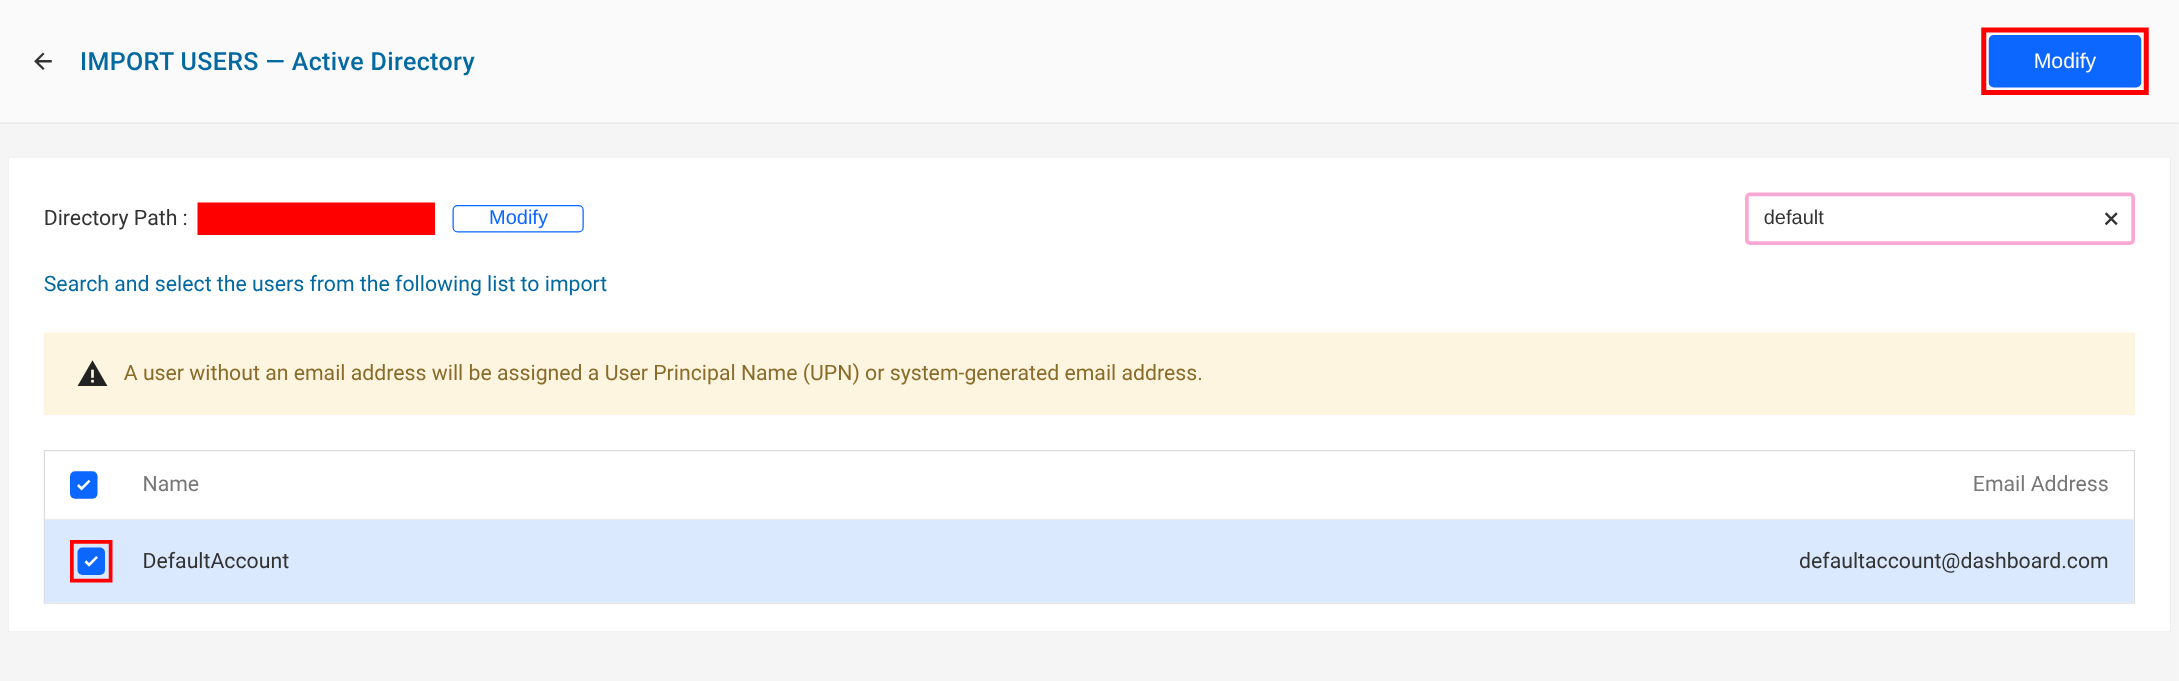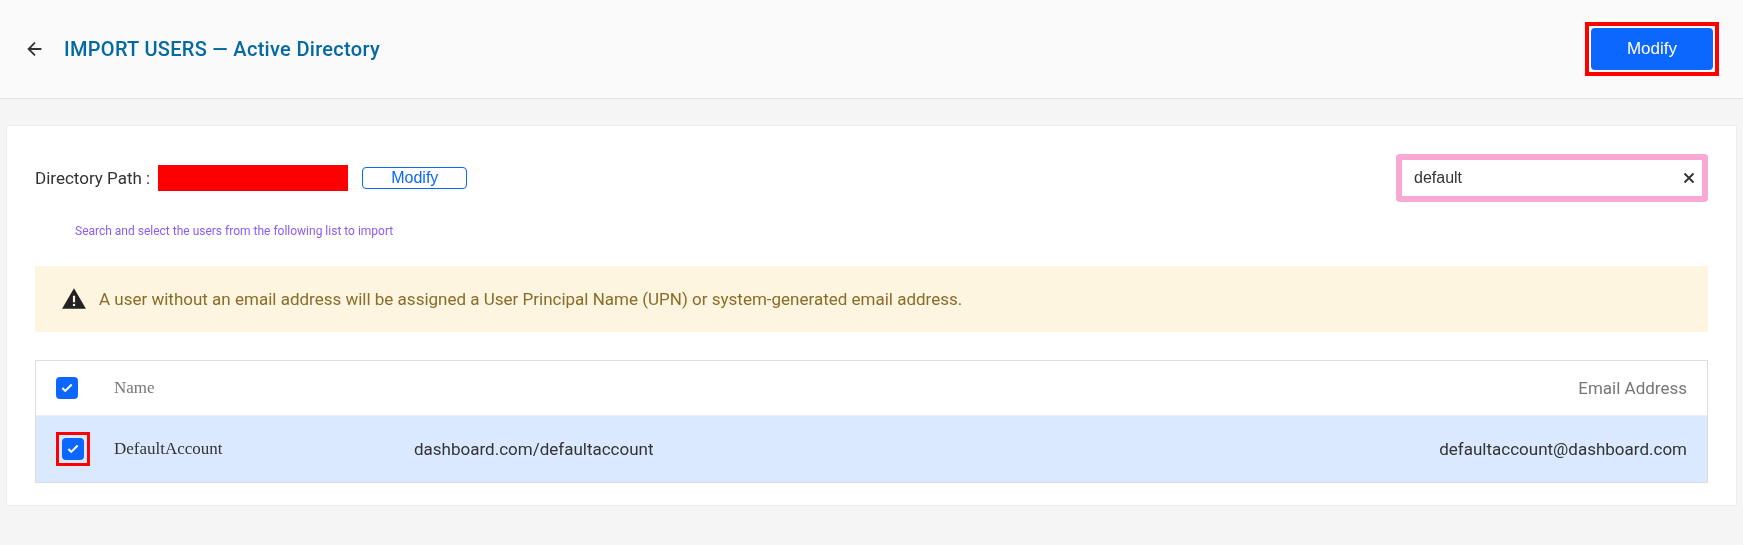--- a/index.html
+++ b/index.html
@@ -90,38 +90,37 @@
       margin-left: 6px;
     }
     .search-box {
       position: relative;
       width: 312px;
     }
     .search-input {
       width: 100%;
       padding: 9px 38px 9px 12px;
       font-size: 16px;
-      border: 6px solid #f9a8d4;
+      border: 3px solid #f9a8d4;
       border-radius: 4px;
       color: #333;
     }
     .clear-icon {
       position: absolute;
       right: 10px;
       top: 50%;
       transform: translateY(-50%);
       cursor: pointer;
       width: 18px;
       height: 18px;
     }
     .instruction {
-      font-size: 12px;
-      color: #8b5cf6;
+      font-size: 17px;
+      color: #0369a1;
       margin-bottom: 28px;
-      margin-left: 40px;
     }
     .warning-banner {
       display: flex;
       align-items: center;
       gap: 12px;
       background: #fdf5e0;
       padding: 20px 26px;
       margin-bottom: 28px;
     }
     .warning-icon {
@@ -145,21 +144,21 @@
       color: #777;
       font-size: 17px;
       border-bottom: 1px solid #eee;
     }
     .table-data {
       background: #dbe9ff;
       font-size: 17px;
       color: #333;
     }
     .col-check { width: 58px; display: flex; align-items: center; }
-    .col-name { width: 300px; font-family: Liberation Serif, serif; }
+    .col-name { width: 300px; }
     .col-username { width: 590px; }
     .col-email { flex: 1; text-align: right; }
     .checkbox {
       width: 22px;
       height: 22px;
       background: #0b67ff;
       border-radius: 4px;
       display: flex;
       align-items: center;
       justify-content: center;
@@ -234,17 +233,16 @@
       <div class="col-check">
         <div class="checkbox-highlight">
           <div class="checkbox">
             <svg width="14" height="14" viewBox="0 0 24 24" fill="none" stroke="#fff" stroke-width="3.5">
               <path d="M20 6L9 17l-5-5"></path>
             </svg>
           </div>
         </div>
       </div>
       <div class="col-name">DefaultAccount</div>
-      <div class="col-username">dashboard.com/defaultaccount</div>
       <div class="col-email">defaultaccount@dashboard.com</div>
     </div>
   </div>
 </div>
 
 </body></html>

